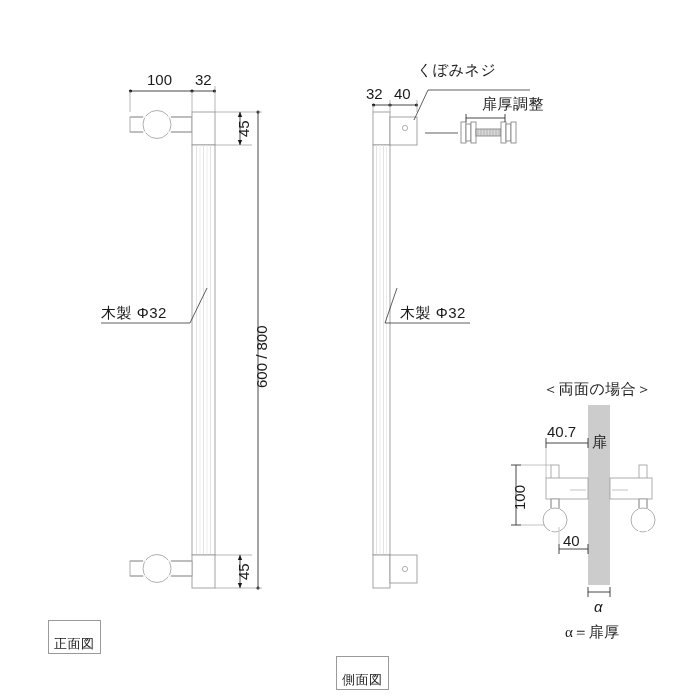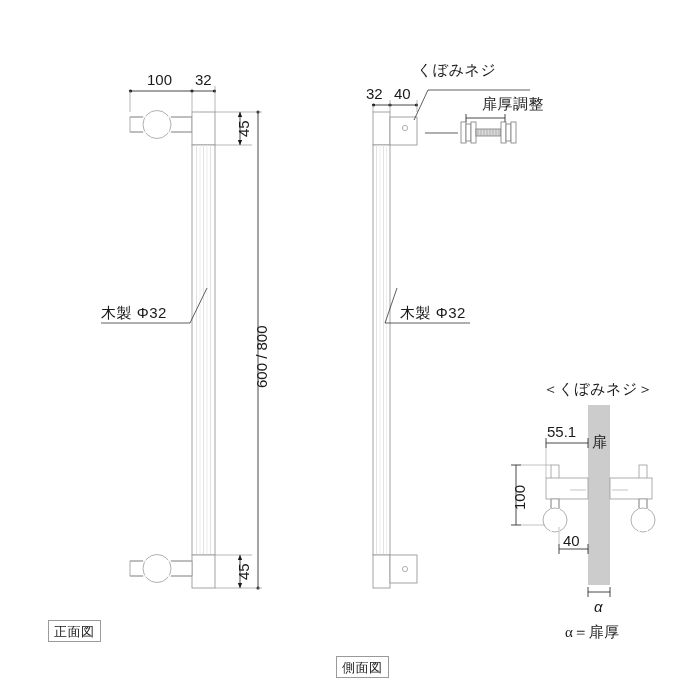--- a/index.html
+++ b/index.html
@@ -20,21 +20,21 @@
     left: 0; top: 0;
     width: 700px;
     height: 700px;
   }
   .view-label {
     position: absolute;
     border: 1px solid #9a9a9a;
     background: #ffffff;
     font-size: 13px;
     letter-spacing: 1px;
-    padding: 4px 5px 3px 5px;
+    padding: 16px 5px 3px 5px;
     color: #1a1a1a;
     line-height: 1;
     white-space: nowrap;
   }
   #label-front { left: 48px; top: 620px; }
   #label-side  { left: 336px; top: 656px; }
 
   .txt {
     position: absolute;
     font-size: 15px;
@@ -259,22 +259,22 @@
 <div class="txt vert" style="left:236px; top:580px;">45</div>
 <div class="txt vert" style="left:254px; top:388px;">600 / 800</div>
 <div class="txt jp" style="left:101px; top:305px;">木製  Φ32</div>
 
 <div class="txt" style="left:366px; top:86px;">32</div>
 <div class="txt" style="left:394px; top:86px;">40</div>
 <div class="txt jp" style="left:417px; top:62px;">くぼみネジ</div>
 <div class="txt jp" style="left:482px; top:96px;">扉厚調整</div>
 <div class="txt jp" style="left:400px; top:305px;">木製  Φ32</div>
 
-<div class="txt jp" style="left:543px; top:381px; font-size:15px;">＜くぼみネジ＞</div>
-<div class="txt" style="left:547px; top:424px;">55.1</div>
+<div class="txt jp" style="left:543px; top:381px; font-size:15px;">＜両面の場合＞</div>
+<div class="txt" style="left:547px; top:424px;">40.7</div>
 <div class="txt jp" style="left:592px; top:434px;">扉</div>
 <div class="txt vert" style="left:512px; top:510px;">100</div>
 <div class="txt" style="left:563px; top:533px;">40</div>
 <div class="txt" style="left:594px; top:599px; font-style:italic;">α</div>
 <div class="txt jp" style="left:565px; top:625px;font-family:Liberation Serif, serif;">α＝扉厚</div>
 
 <div class="view-label jp" id="label-front">正面図</div>
 <div class="view-label jp" id="label-side">側面図</div>
 
 </body></html>

